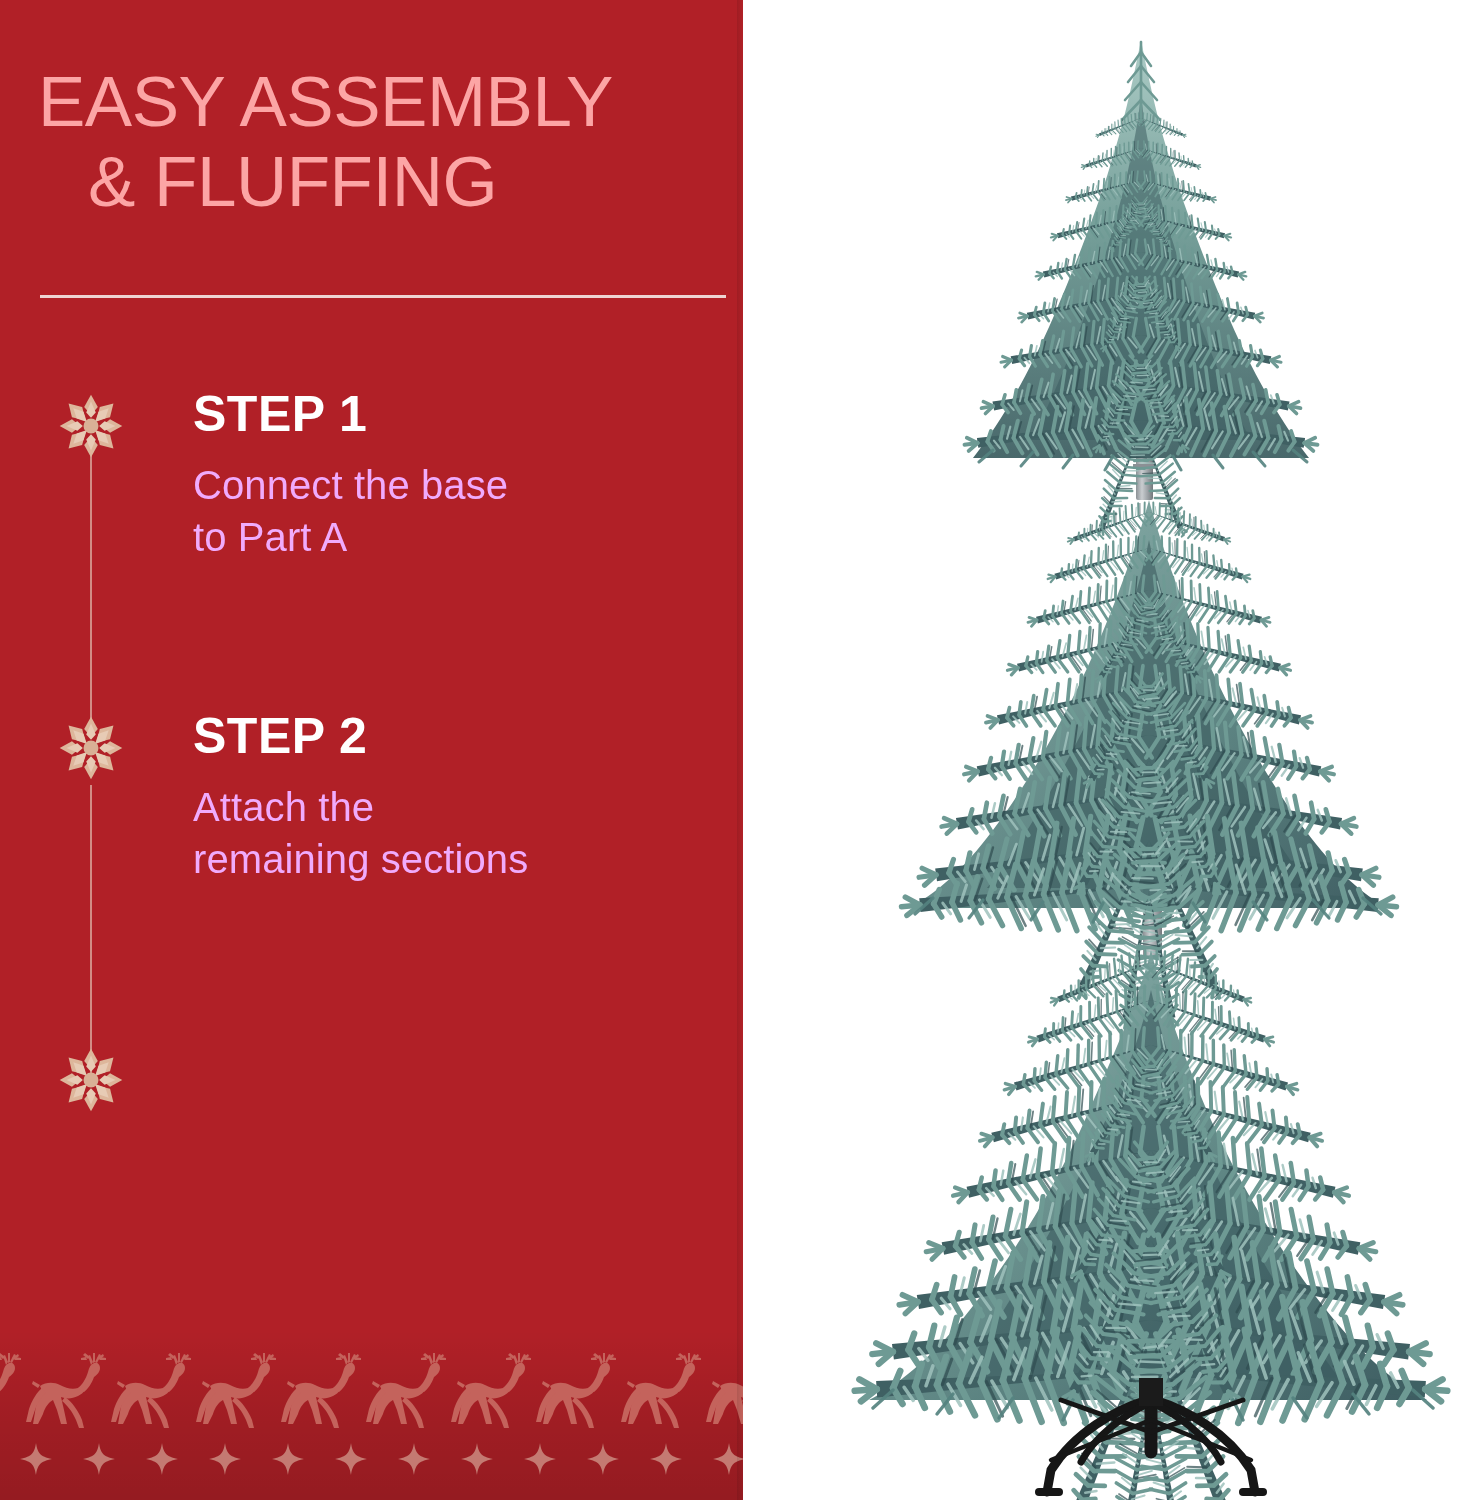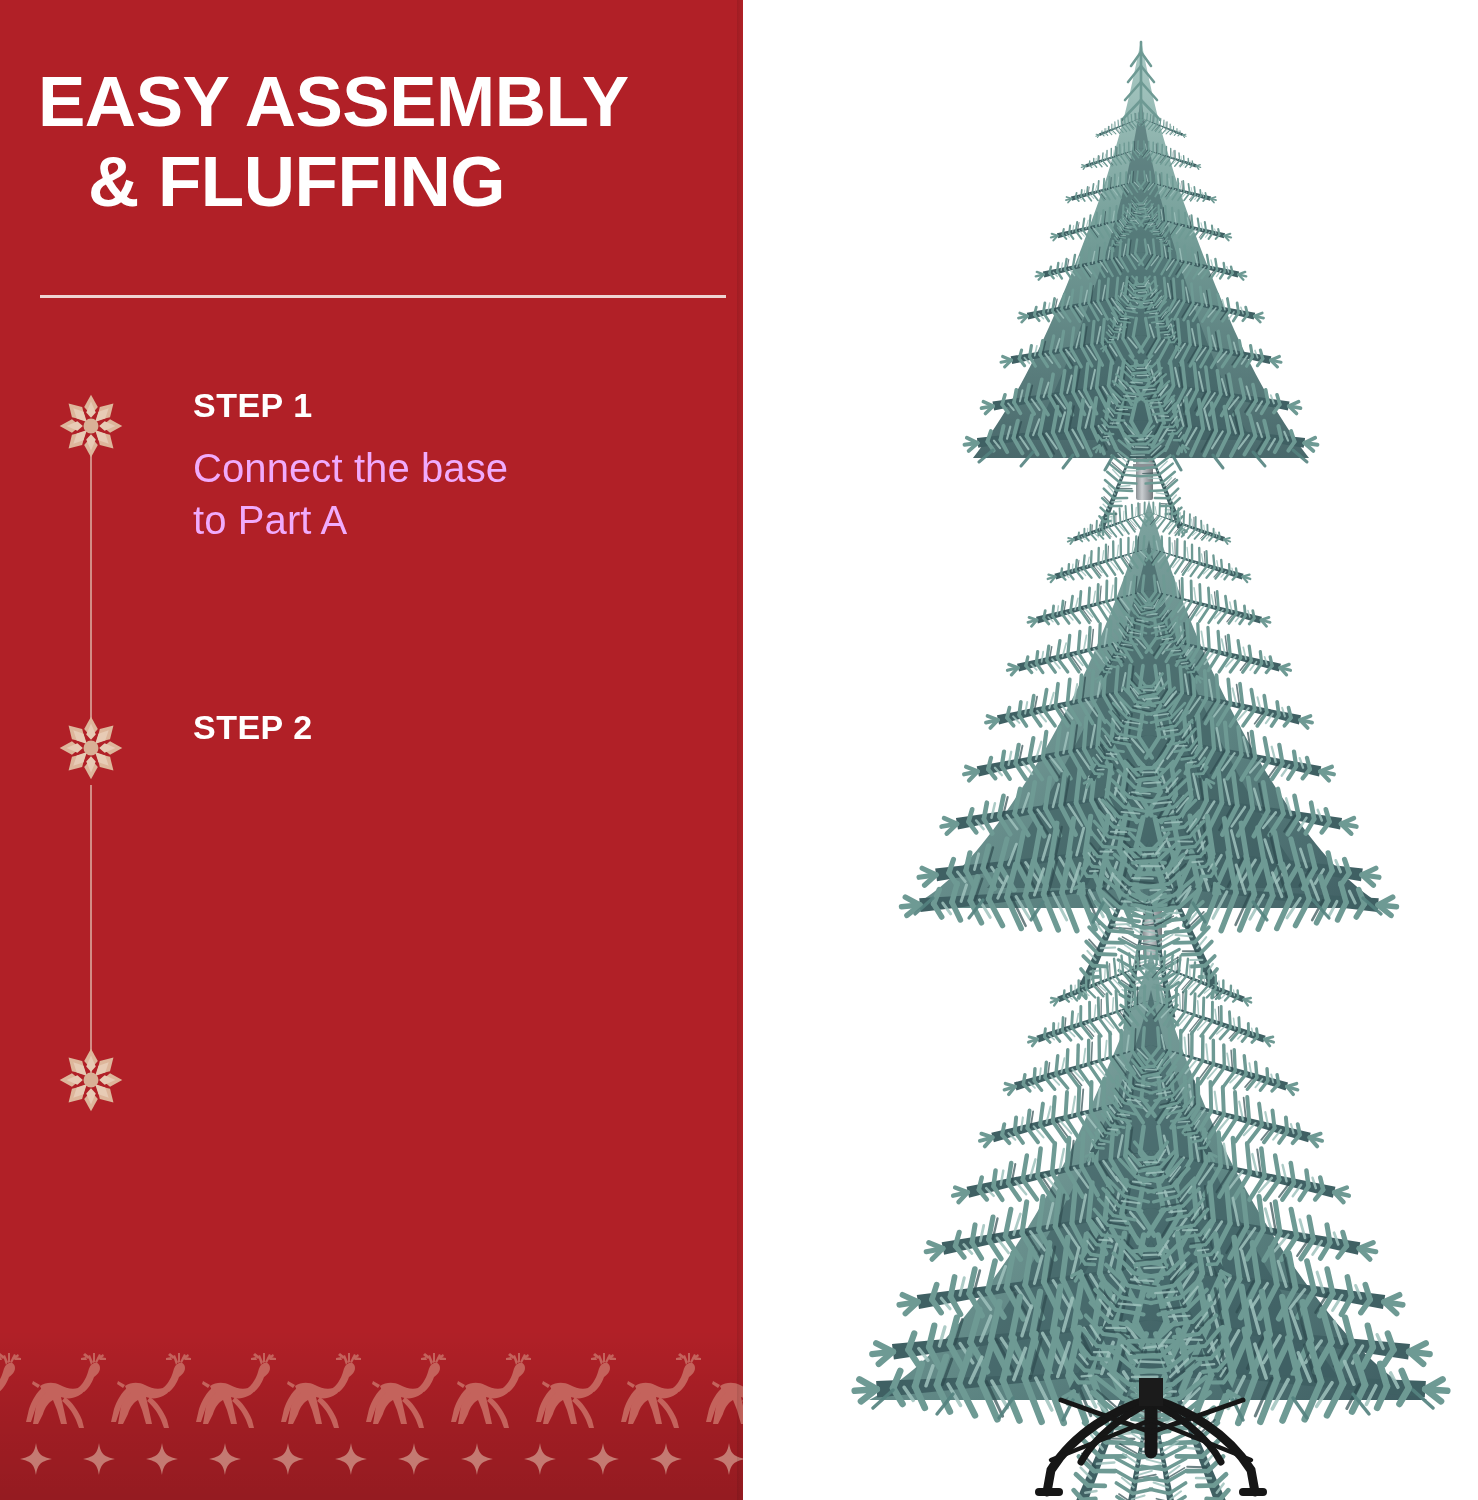--- a/index.html
+++ b/index.html
@@ -19,40 +19,40 @@
     overflow:hidden;
   }
   #left-panel::after{
     content:""; position:absolute; right:0; top:0; width:6px; height:100%;
     background:linear-gradient(to right, rgba(0,0,0,0.10), rgba(0,0,0,0));
   }
 
   
   #title{
     position:absolute; left:38px; top:62px; width:660px;
-    color:#ffffff;
-    font-size:71px; font-weight:700; line-height:1.12;
+    color:#fca5a5;
+    font-size:71px; font-weight:400; line-height:1.12;
     letter-spacing:-0.5px;
   }
   #title .line2{ display:block; padding-left:50px; }
 
   #title-divider{
     position:absolute; left:40px; top:295px; width:686px; height:3px;
     background:#f3e4e2; opacity:.92;
   }
 
   
   #steps{ position:absolute; left:0; top:0; width:743px; height:1500px; }
   .step{ position:absolute; left:0; width:743px; }
   .step-flake{
     position:absolute; left:57px; width:68px; height:68px;
   }
   .step-body{ position:absolute; left:193px; width:520px; }
   .step-title{
-    color:#ffffff; font-size:34px; font-weight:700; letter-spacing:.5px;
+    color:#ffffff; font-size:50px; font-weight:700; letter-spacing:.5px;
     line-height:1.05; margin-bottom:18px;
   }
   .step-desc{
     color:#f0abfc; font-size:40px; font-weight:400; line-height:1.32;
     letter-spacing:.1px;
   }
 
   
   .connector{
     position:absolute; left:90px; width:2px;
@@ -154,20 +154,24 @@
                 <path d="M76 24 L71 39 L56 44 L61 29 Z"></path>
                 <path d="M24 76 L29 61 L44 56 L39 71 Z"></path>
                 <path d="M76 76 L61 71 L56 56 L71 61 Z"></path>
               </g>
               <circle cx="50" cy="50" r="11" fill="#D9B096"></circle>
             </g>
           </svg>
         </div>
         <div class="step-body">
           <div class="step-title">STEP 2</div>
+          <div class="step-desc">
+            <div>Attach the</div>
+            <div>remaining sections</div>
+          </div>
         </div>
       </div>
 
       <div class="step" style="top:1042px;">
         <div class="step-flake" style="top:4px;">
           <svg viewBox="0 0 100 100" width="68" height="68" aria-hidden="true">
             <g fill="#DDB69B">
               <g>
                 <path d="M50 4 L60 22 L50 34 L40 22 Z"></path>
                 <path d="M50 96 L60 78 L50 66 L40 78 Z"></path>

